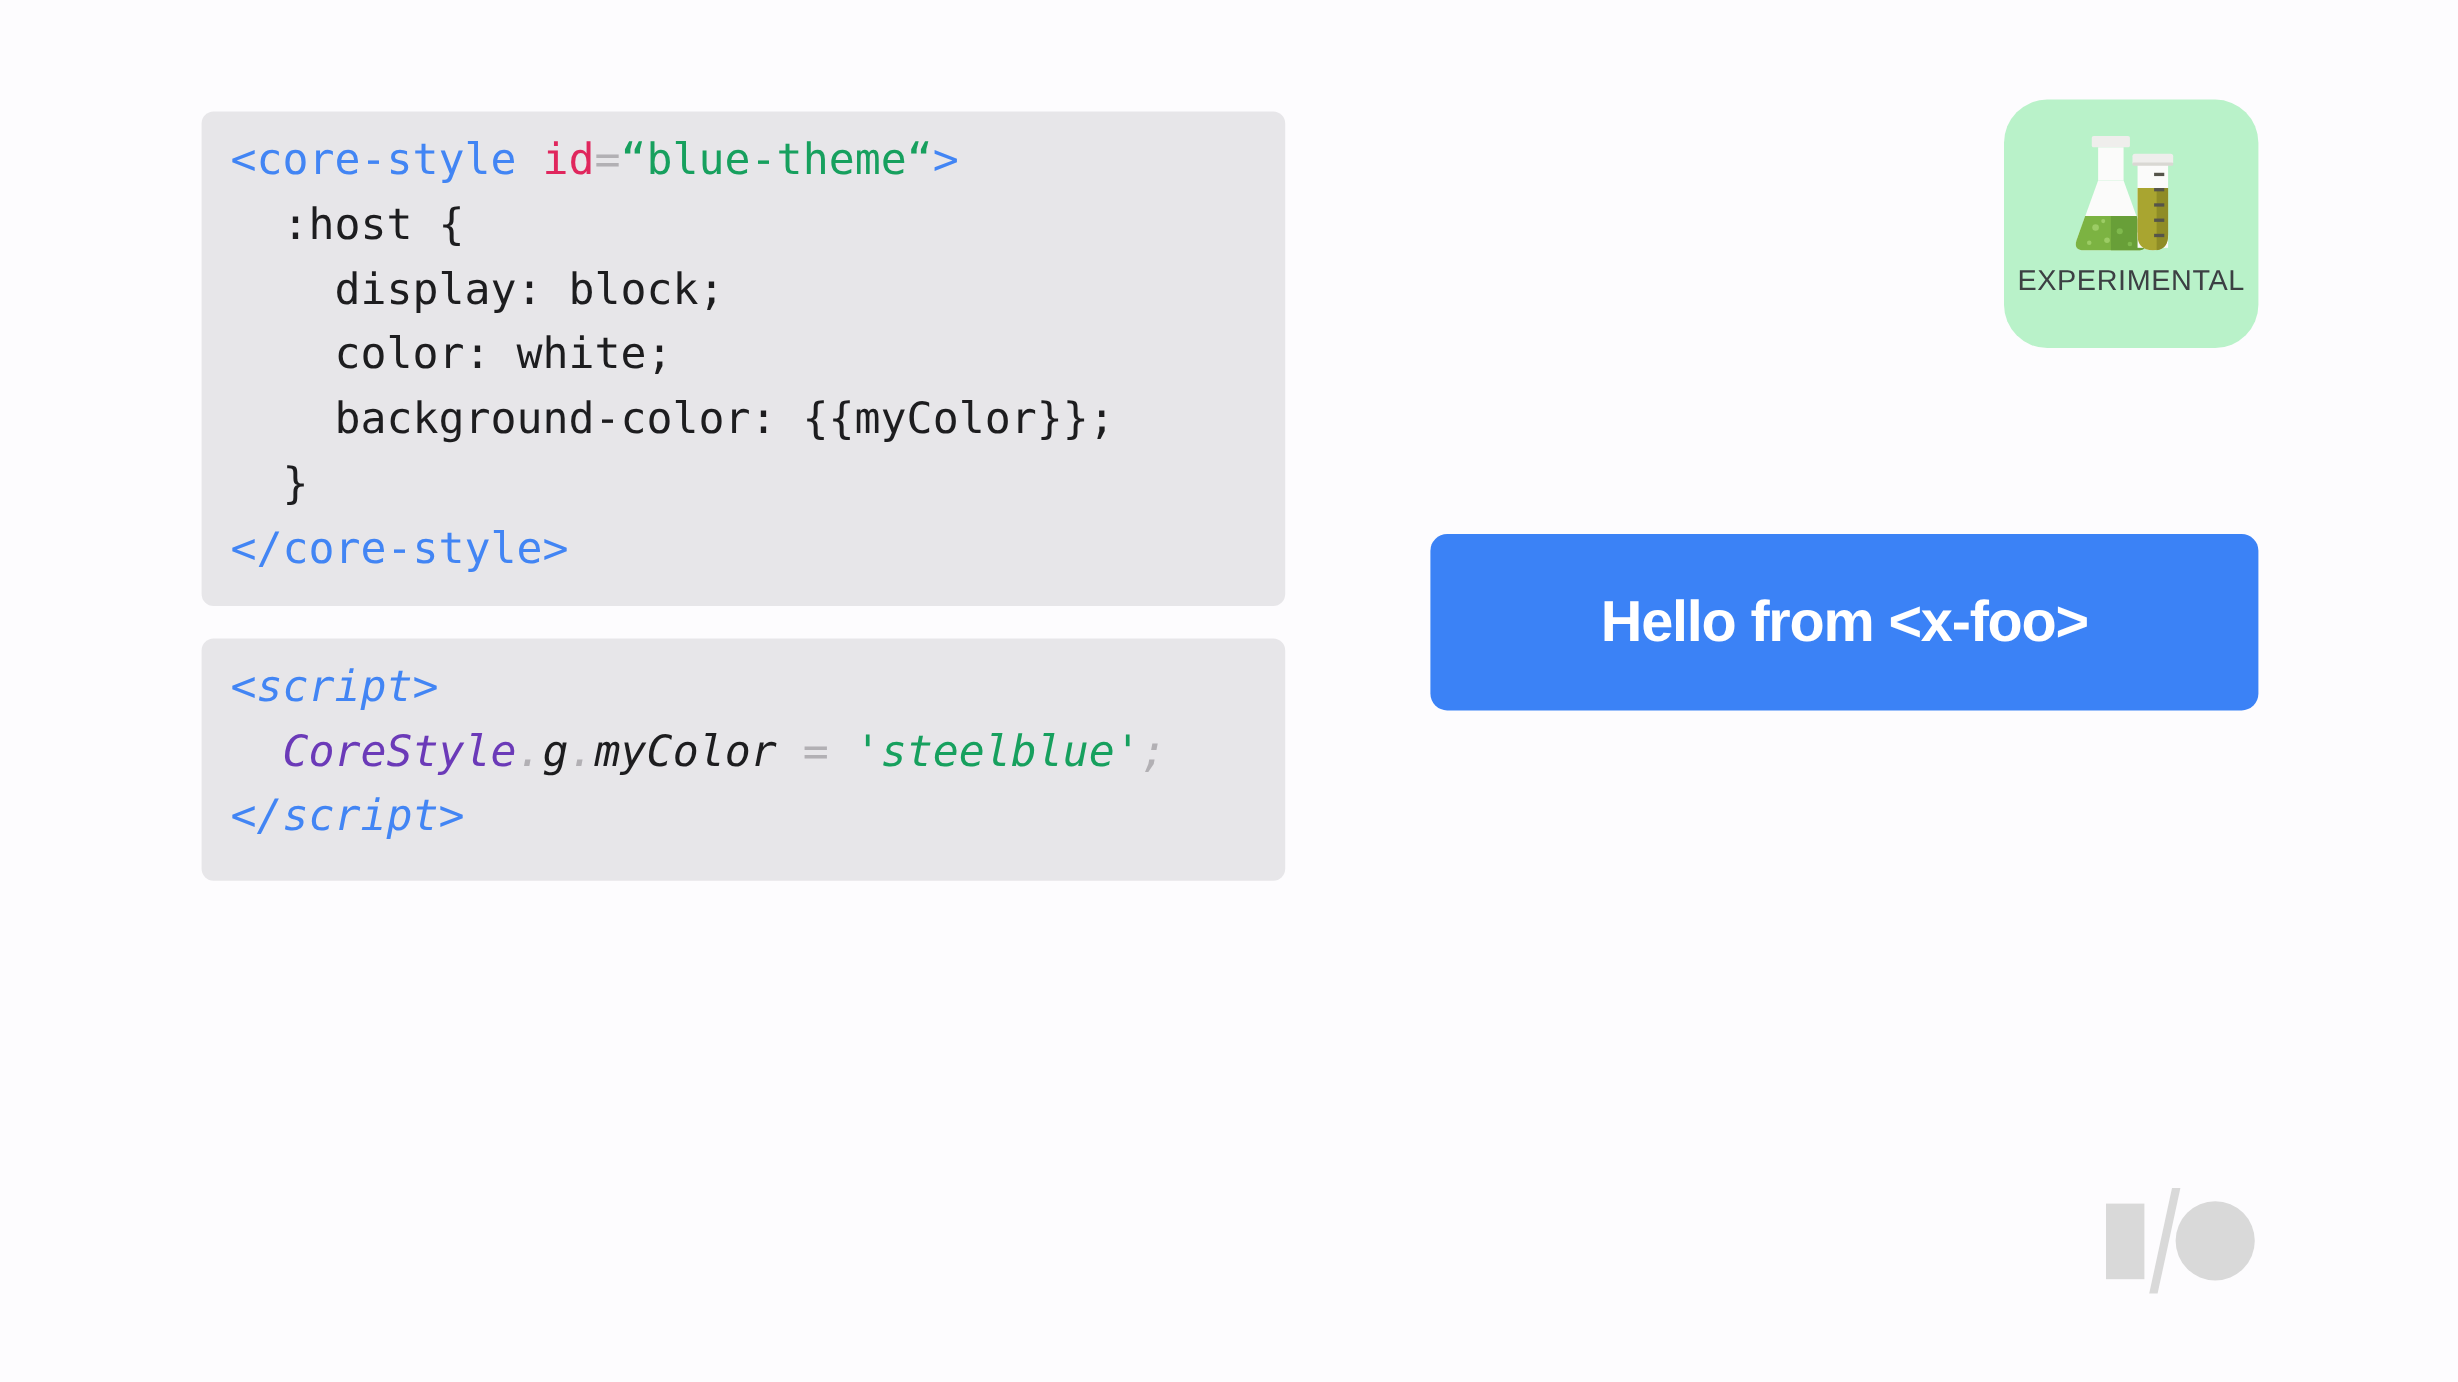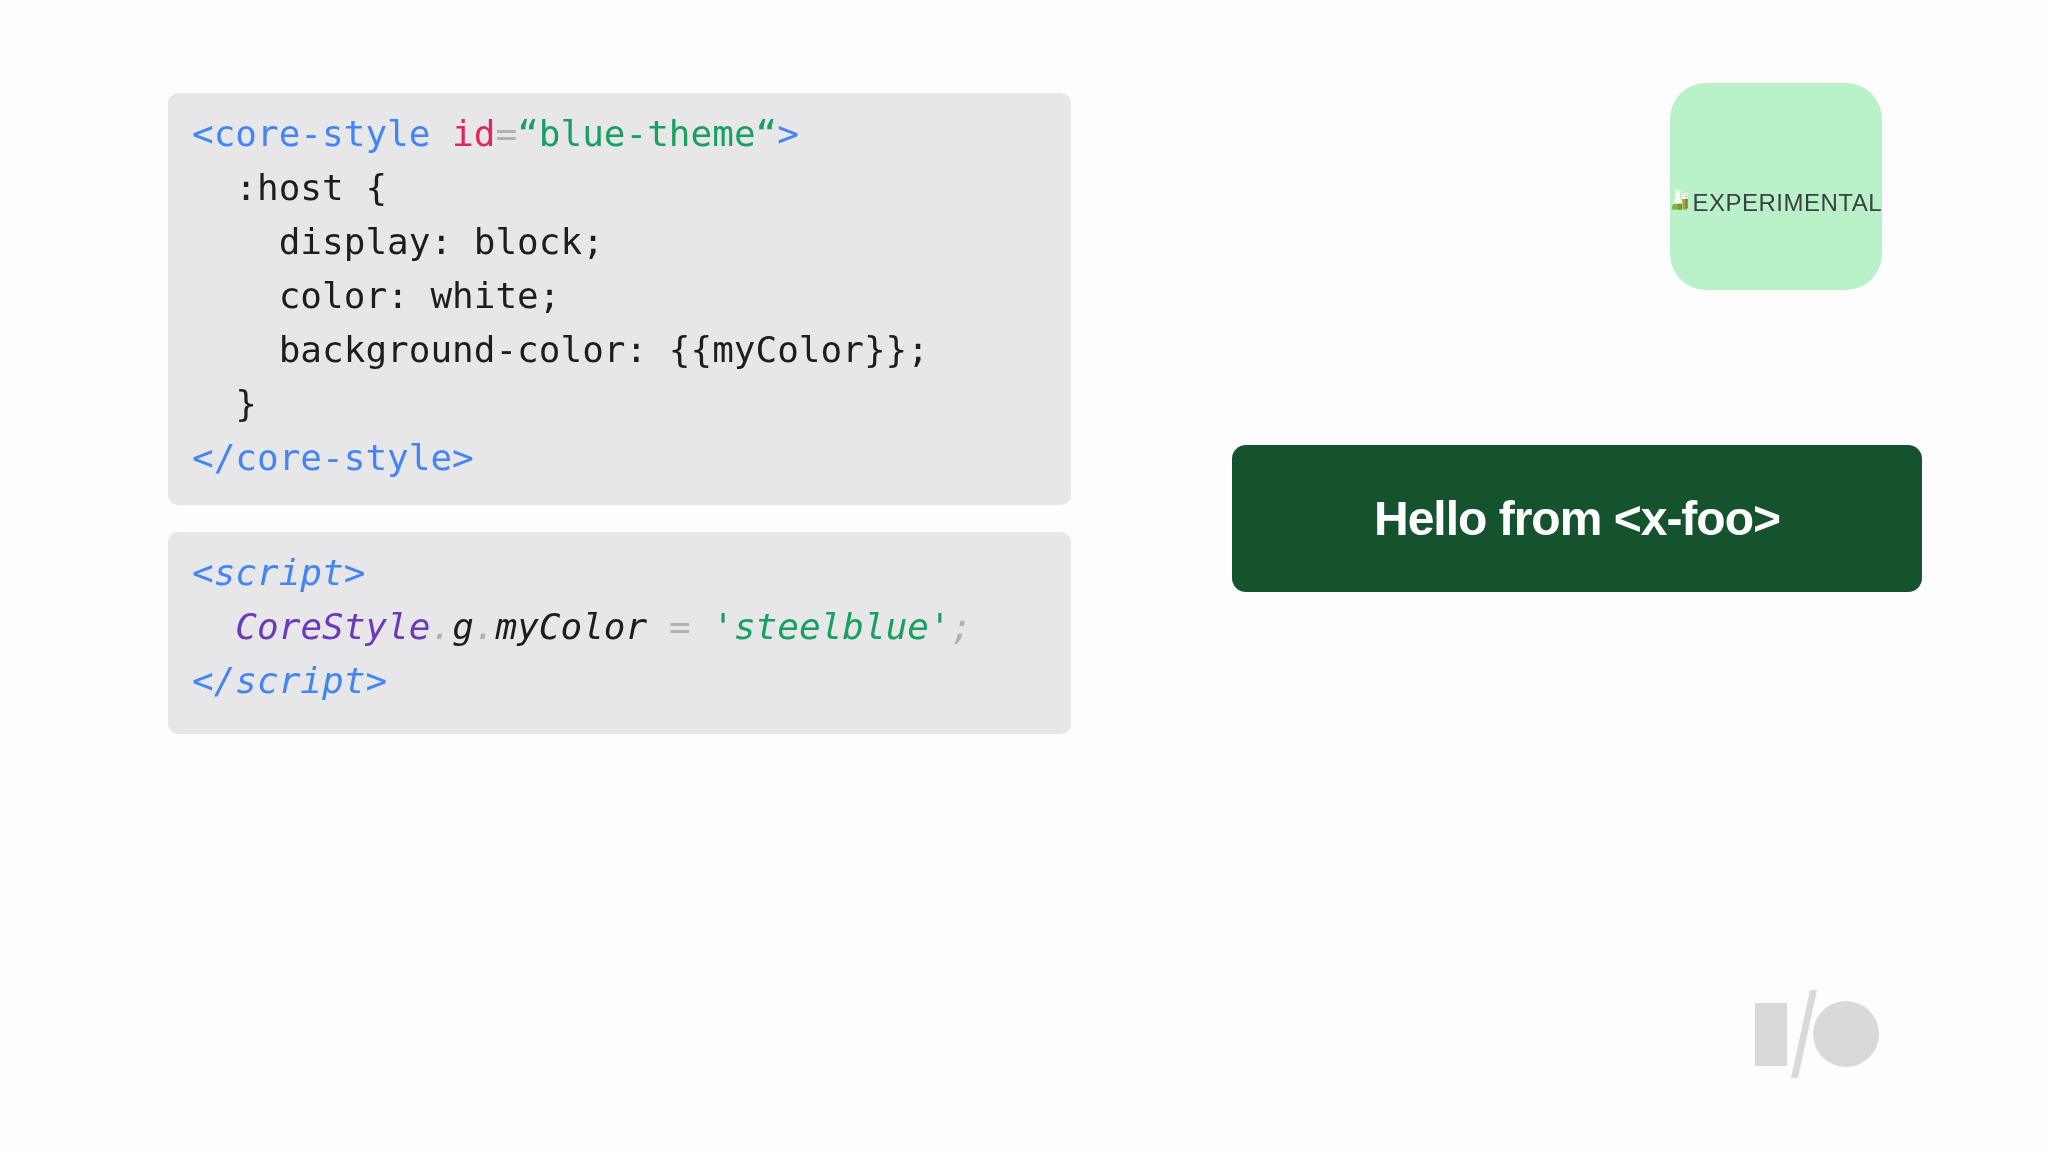--- a/index.html
+++ b/index.html
@@ -33,21 +33,21 @@
 
   
   .badge {
     position: absolute;
     left: 1670px;
     top: 83px;
     width: 212px;
     height: 207px;
     border-radius: 36px;
     display: flex;
-    flex-direction: row;
+    flex-direction: column;
     align-items: center;
     box-sizing: border-box;
     padding-top: 26px;
   }
   .badge-icon { width: 112px; height: 106px; }
   .badge-label {
     margin-top: 6px;
     font-size: 24px;
     letter-spacing: 0.5px;
     color: #3c4043;
@@ -116,21 +116,21 @@
         <rect x="68" y="33" width="8" height="2.6" fill="#55544a"></rect>
         <rect x="68" y="45" width="8" height="2.6" fill="#55544a"></rect>
         <rect x="68" y="57" width="8" height="2.6" fill="#55544a"></rect>
         <rect x="68" y="69" width="8" height="2.6" fill="#55544a"></rect>
         <rect x="68" y="81" width="8" height="2.6" fill="#55544a"></rect>
       </g>
     </svg>
     <div class="badge-label" style="color: rgb(60, 64, 67);">EXPERIMENTAL</div>
   </div>
 
-  <div class="demo-button" style="background-color: #14532d; color: rgb(255, 255, 255); margin-left: 40px;">
+  <div class="demo-button" style="background-color: #3b82f6; color: rgb(255, 255, 255);">
     <span>Hello from &lt;x-foo&gt;</span>
   </div>
 
   <svg class="io-logo" viewBox="0 0 140 100" xmlns="http://www.w3.org/2000/svg">
     <g>
       <rect x="5" y="18" width="32" height="63" fill="#d9d9d9"></rect>
       <polygon points="60,5 67,5 48,93 41,93" fill="#d9d9d9"></polygon>
       <circle cx="96" cy="49" r="33" fill="#d9d9d9"></circle>
     </g>
   </svg>

